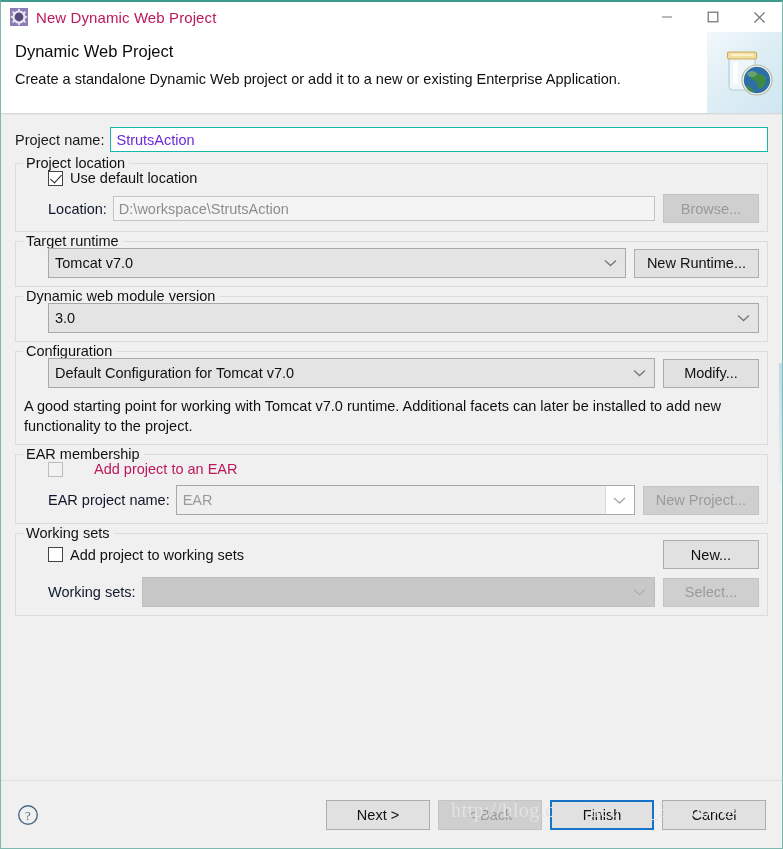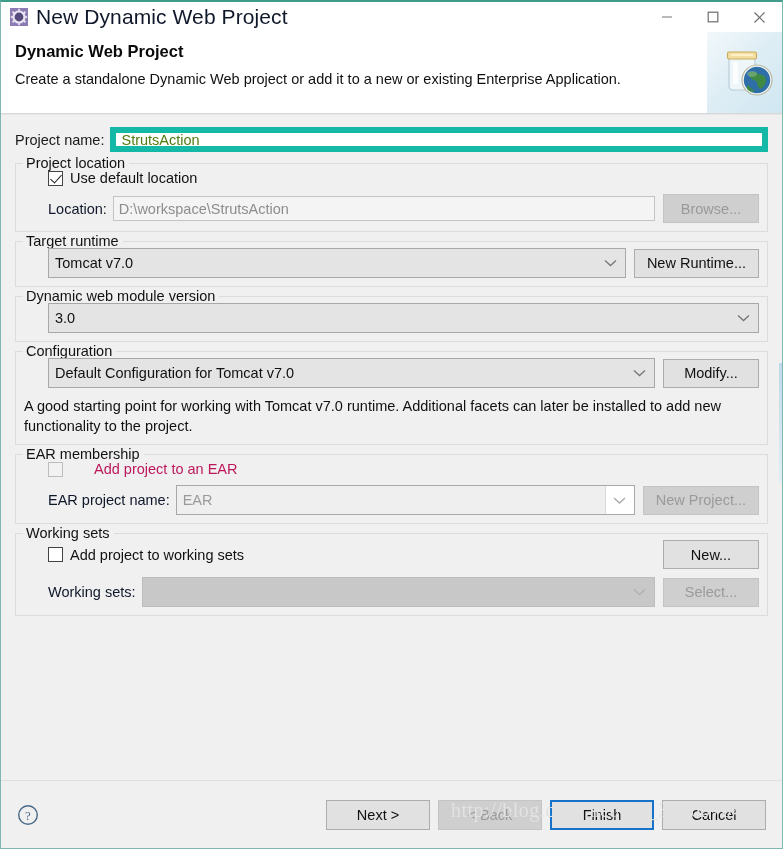--- a/index.html
+++ b/index.html
@@ -37,22 +37,22 @@
     align-items: center;
     position: relative;
   }
   .title-icon {
     width: 18px; height: 18px;
     margin-left: 9px; margin-right: 8px;
     flex: 0 0 18px;
     position: relative;
   }
   .title-text {
-    font-size: 21px;
-    color: #0f172a;
+    font-size: 15px;
+    color: #be185d;
     letter-spacing: .1px;
   }
   .win-buttons {
     position: absolute;
     right: 0; top: 0;
     height: 30px;
     display: flex;
   }
   .win-btn {
     width: 46px; height: 30px;
@@ -66,21 +66,21 @@
     flex: 0 0 82px;
     position: relative;
     background: #ffffff;
     border-bottom: 1px solid #d8d8d8;
     padding: 6px 0 0 14px;
     box-sizing: border-box;
     overflow: hidden;
   }
   .header-title {
     font-size: 16.5px;
-    font-weight: bold;
+    font-weight: normal;
     color: #0a0a0a;
     margin: 4px 0 10px 0;
   }
   .header-desc {
     font-size: 14.5px;
     color: #101010;
   }
   .header-img {
     position: absolute;
     right: 0; top: 0;
@@ -110,25 +110,25 @@
   }
   .row-projname .lbl {
     font-size: 14.5px;
     margin-right: 6px;
     white-space: nowrap;
   }
   .text-input {
     flex: 1 1 auto;
     height: 25px;
     box-sizing: border-box;
-    border: 6px solid #14b8a6;
+    border: 1px solid #14b8a6;
     background: #ffffff;
     font-family: "Liberation Sans", sans-serif;
     font-size: 14.5px;
-    color: #4d7c0f;
+    color: #6d28d9;
     padding: 0 5px;
     outline: none;
   }
   .text-input.disabled {
     border: 1px solid #c4c4c4;
     background: #f4f4f4;
     color: #8d8d8d;
   }
 
   

